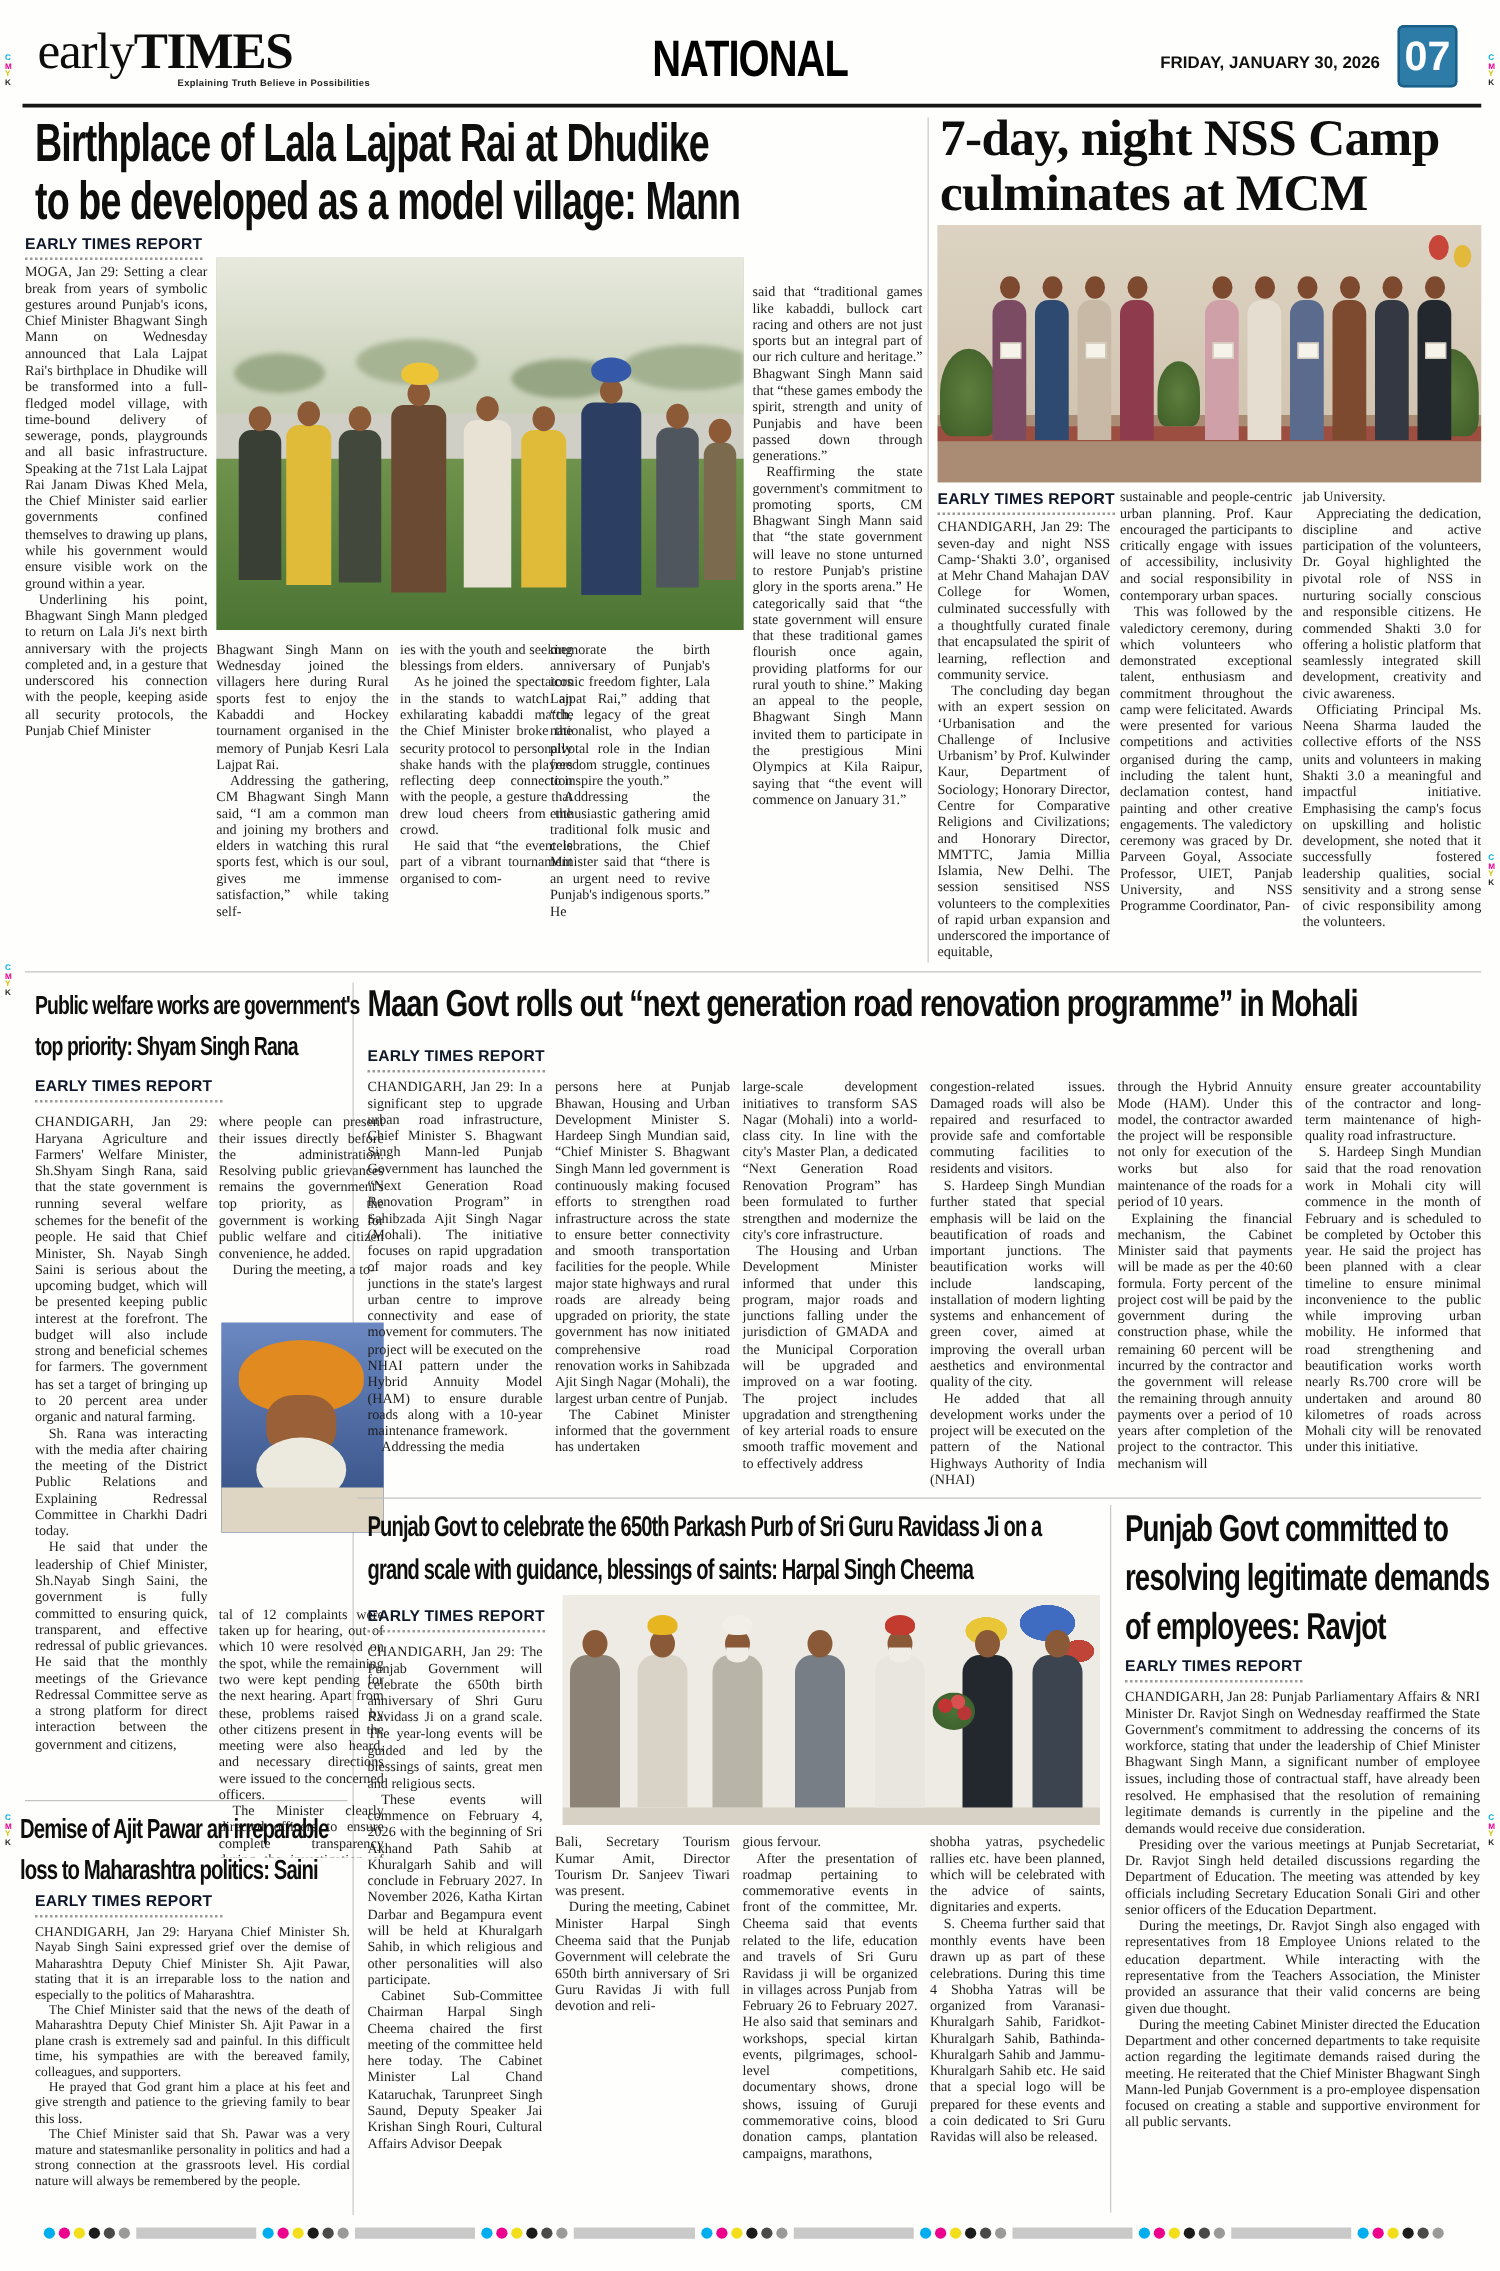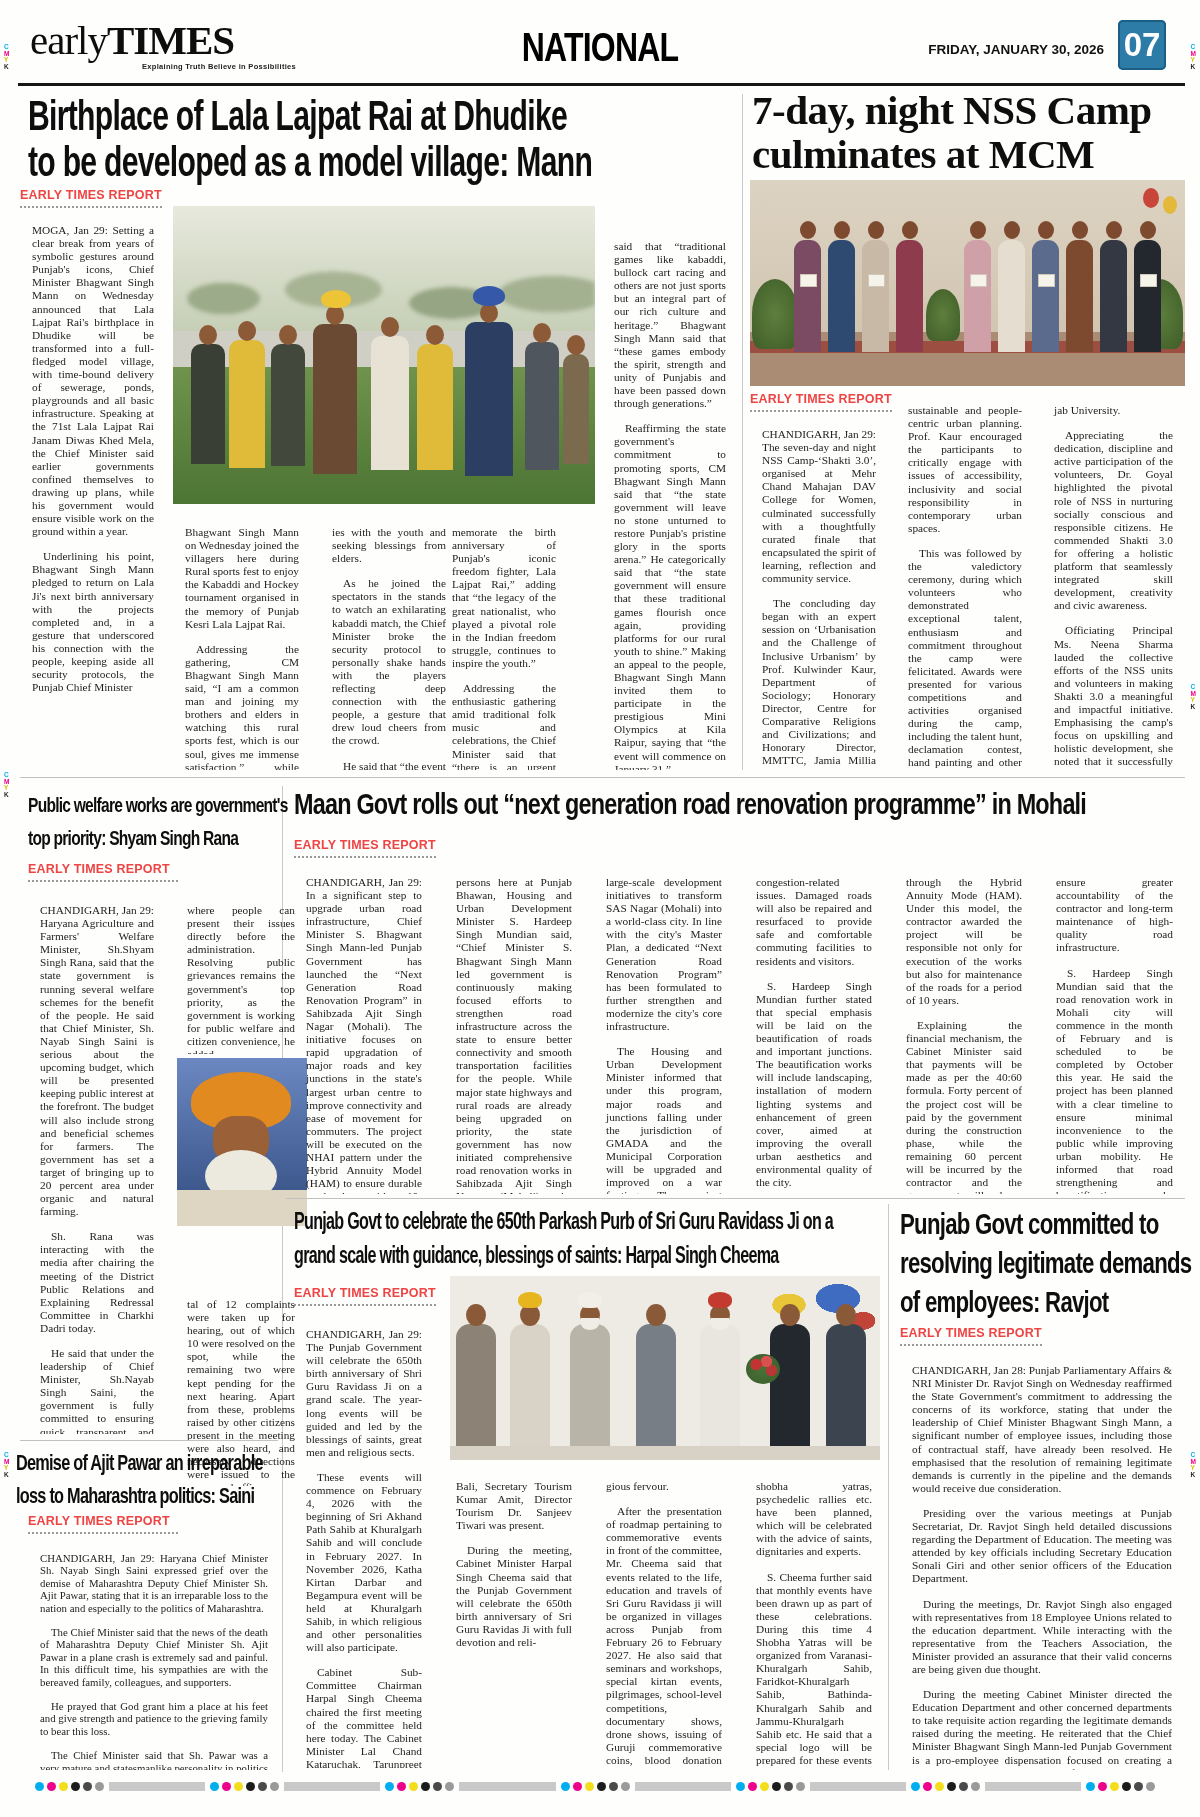--- a/index.html
+++ b/index.html
@@ -8,25 +8,25 @@
 
   
   .hl{position:absolute;font-family:"Liberation Sans",sans-serif;font-weight:800;color:#0e0e0e;white-space:nowrap;}
   .hl .ln{display:block;transform-origin:left bottom;letter-spacing:-1px;}
   .sx70 .ln{transform:scaleX(.70);} .sx74 .ln{transform:scaleX(.74);} .sx78 .ln{transform:scaleX(.78);}
   .serifhl{font-family:"Liberation Serif",serif;font-weight:700;}
   .serifhl .ln{transform:none;letter-spacing:-0.5px;}
 
   
   .etr{position:absolute;font-family:"Liberation Sans",sans-serif;font-weight:800;font-size:12.5px;
-       letter-spacing:.2px;color:#ef4444;border-bottom:2px dotted #9a9a9a;padding-bottom:4px;}
+       letter-spacing:.2px;color:#0f172a;border-bottom:2px dotted #9a9a9a;padding-bottom:4px;}
 
   
   .col{position:absolute;overflow:hidden;font-size:11.3px;line-height:13.1px;color:#1d1d1d;}
-  .col p{margin:12px;text-align:justify;}
+  .col p{margin:0;text-align:justify;}
   .col p + p{text-indent:11px;}
 
   
   .vr{position:absolute;width:1px;background:#c9c9c9;}
   .hr{position:absolute;height:1px;background:#c2c2c2;}
   .toprule{position:absolute;background:#161616;}
 
   
   #masthead{position:absolute;left:30px;top:16px;font-family:"Liberation Serif",serif;color:#0d0d0d;}
   #masthead .early{font-size:41px;font-weight:500;letter-spacing:-1px;}

